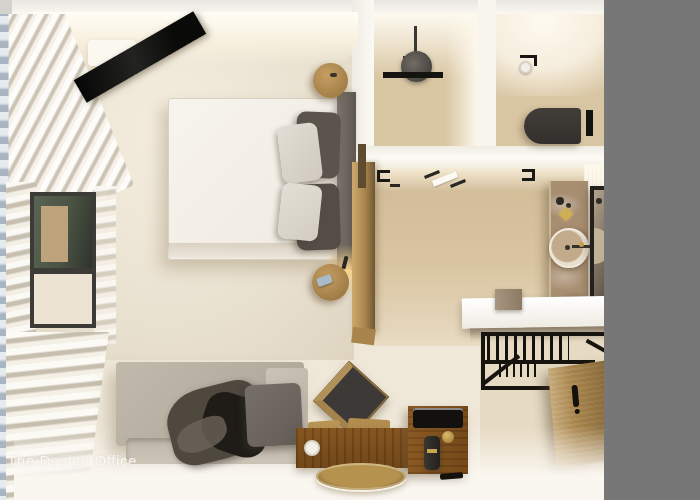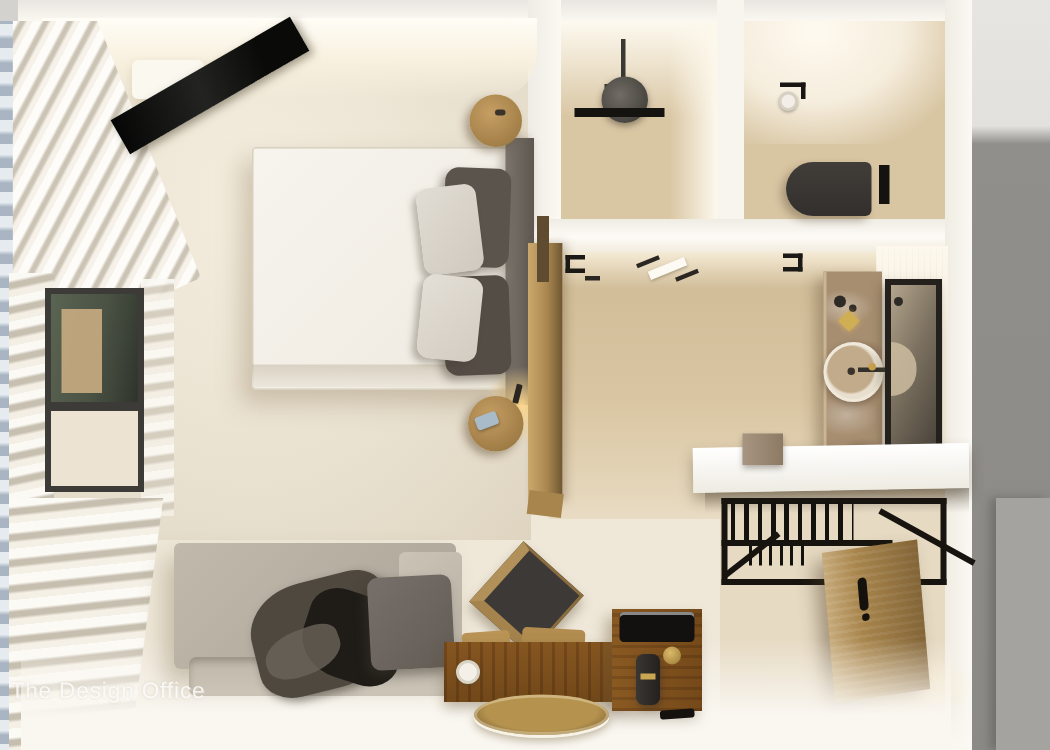--- a/index.html
+++ b/index.html
@@ -1,17 +1,17 @@
 <!DOCTYPE html>
 <html><head>
 <meta charset="utf-8">
 <style>
   html,body{margin:0;padding:0;background:#777;}
   body{font-family:"Liberation Sans", sans-serif;}
-  #stage{position:relative;width:700px;height:500px;overflow:hidden;background:#0c4a6e;}
+  #stage{position:relative;width:604px;height:500px;overflow:hidden;background:#0c4a6e;}
   .s{position:absolute;}
   .glow{pointer-events:none;}
   #watermark{
     position:absolute;left:7px;top:452px;
     font-size:15px;font-weight:300;letter-spacing:.6px;
     color:rgba(255,255,255,.8);
     text-shadow:0 0 2px rgba(200,190,170,.6), 1px 1px 0 rgba(255,255,255,.25);
     z-index:60;
   }
 </style>

